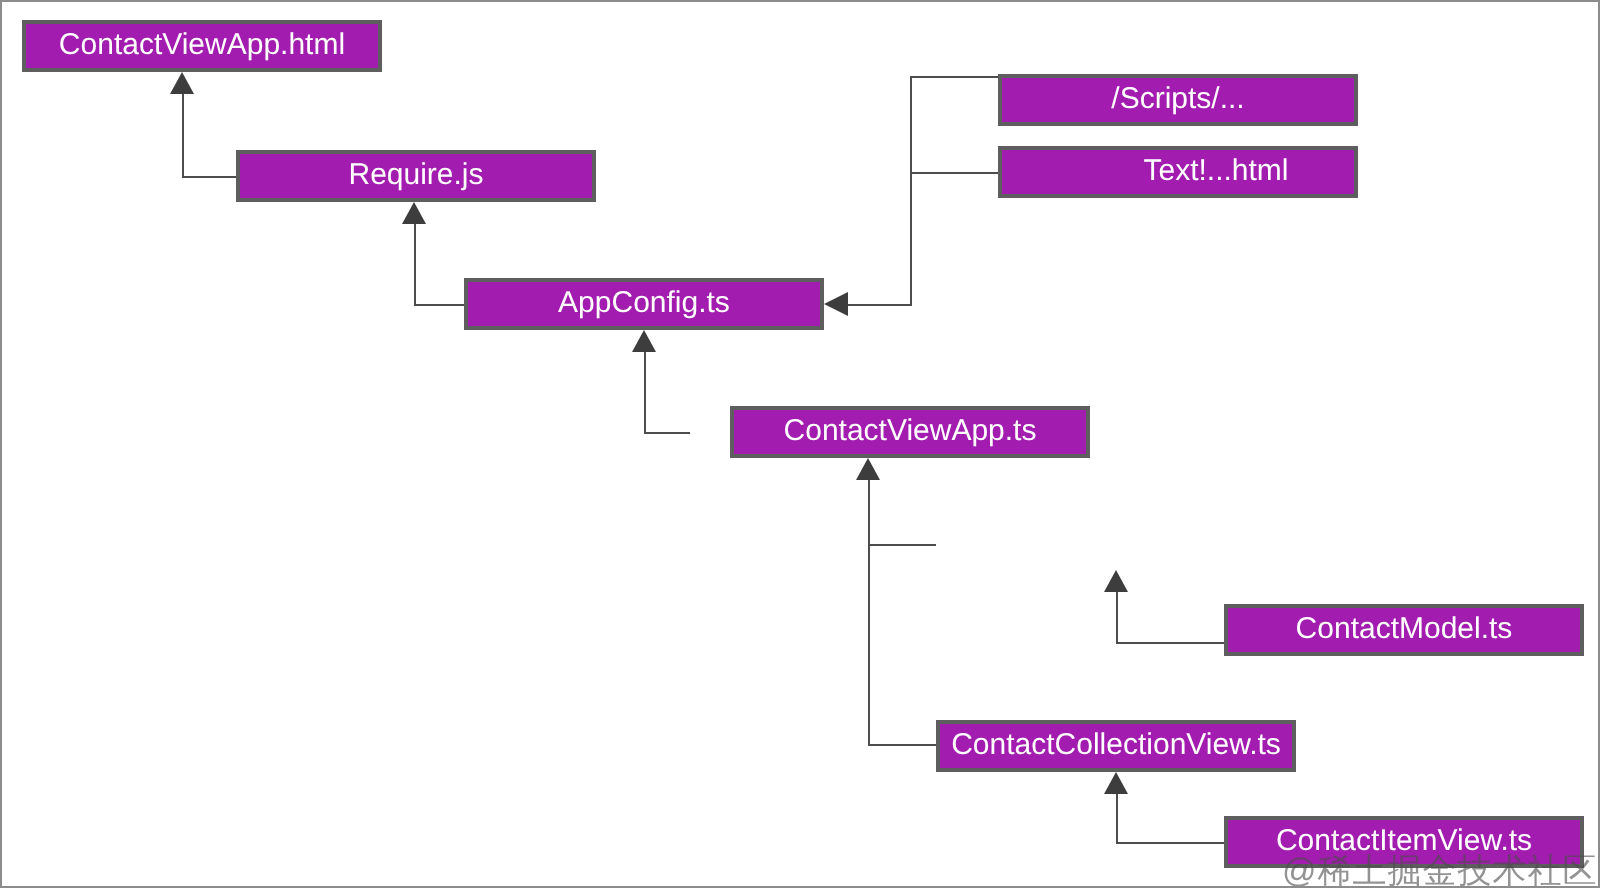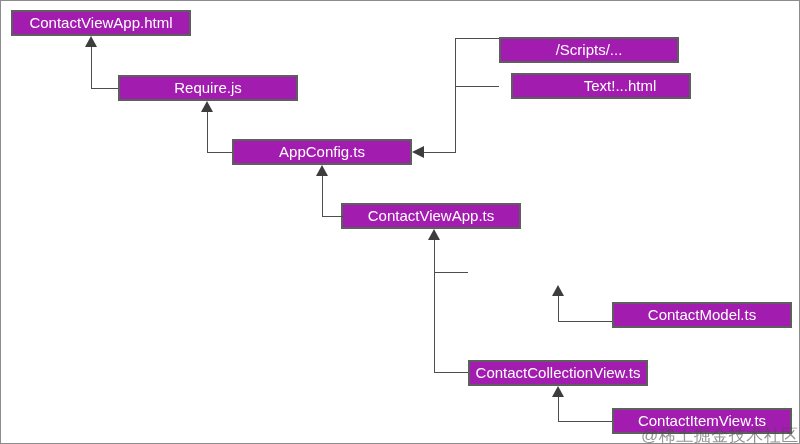--- a/index.html
+++ b/index.html
@@ -21,22 +21,22 @@
     border-left:6px solid transparent;border-right:6px solid transparent;
     border-bottom:11px solid #3d3d3d;}
   .arrow-left{position:absolute;width:0;height:0;
     border-top:6px solid transparent;border-bottom:6px solid transparent;
     border-right:12px solid #3d3d3d;}
   
   .n0{left:10px;top:9px;}
   .n1{left:117px;top:74px;}
   .n2{left:231px;top:138px;}
   .n3{left:498px;top:24px;margin-top:12px;}
-  .n4{left:510px;top:72px;padding-left:38px;}
-  .n5{left:340px;top:202px;}
+  .n4{left:498px;top:72px;padding-left:38px;}
+  .n5{left:364px;top:202px;}
   .n6{left:467px;top:258px;}
   .n7{left:611px;top:301px;}
   .n8{left:467px;top:359px;}
   .n9{left:611px;top:407px;}
   .watermark{
     position:absolute;left:640px;top:423px;font-size:17px;
     color:rgba(75,75,75,0.6);letter-spacing:0.5px;white-space:nowrap;
     z-index:5;
   }
 </style>

